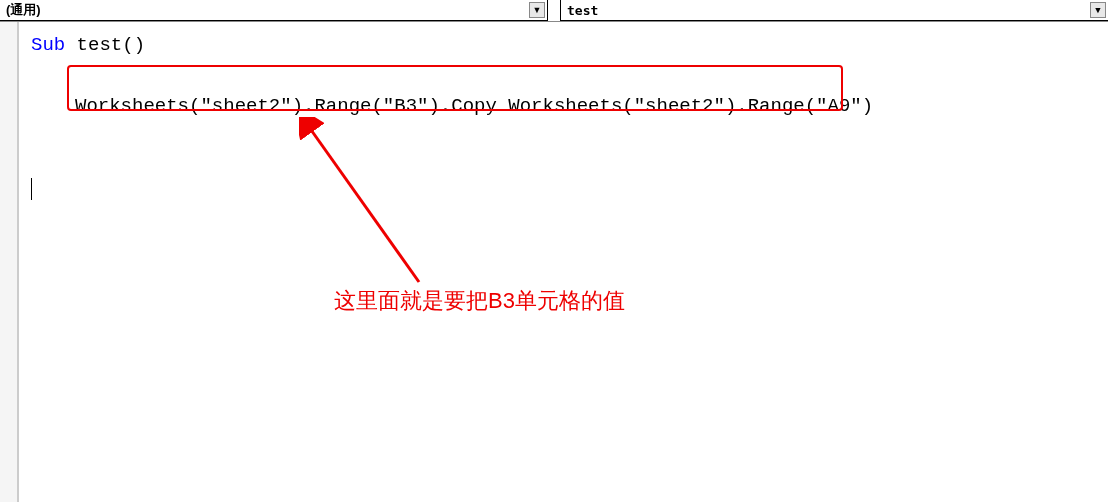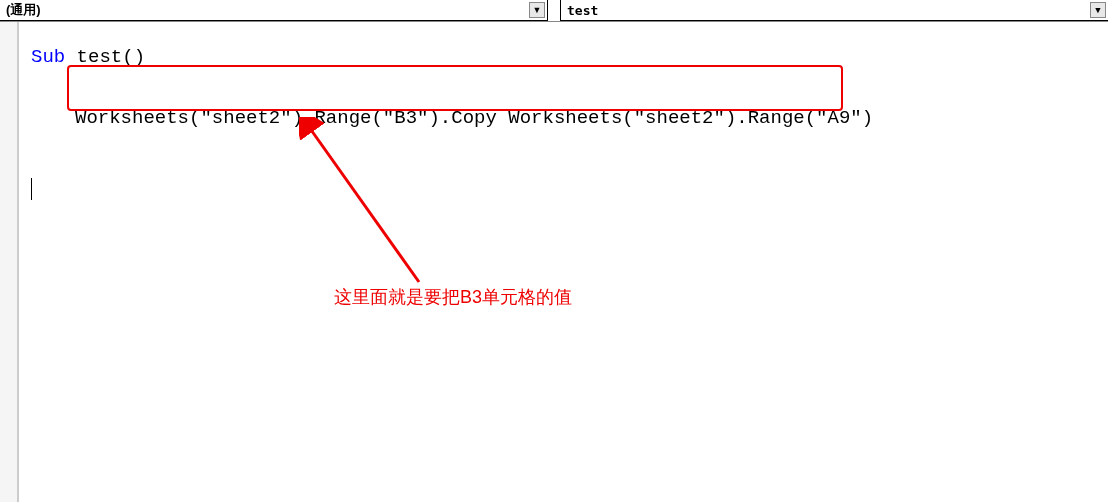--- a/index.html
+++ b/index.html
@@ -61,21 +61,21 @@
       display: flex;
       align-items: center;
       justify-content: center;
       font-size: 9px;
     }
     .code-area {
       background: #fff;
       border-left: 1px solid #ccc;
       margin-left: 18px;
       height: calc(100% - 22px);
-      padding: 20px 12px;
+      padding: 8px 12px;
       font-size: 19px;
       line-height: 1.6;
       position: relative;
       font-family: "Consolas", "Courier New", monospace;
     }
     .code-line {
       white-space: pre;
     }
     .kw-blue {
       color: #0000ff;
@@ -94,21 +94,21 @@
       pointer-events: none;
     }
     .code-indent {
       padding-left: 44px;
     }
     .annotation-text {
       position: absolute;
       left: 315px;
       top: 262px;
       color: #ee0000;
-      font-size: 18px;
+      font-size: 22px;
       font-family: "Microsoft YaHei", "SimHei", sans-serif;
       line-height: 1.5;
     }
     .arrow-svg {
       position: absolute;
       left: 280px;
       top: 95px;
       pointer-events: none;
     }
     .left-sidebar {

